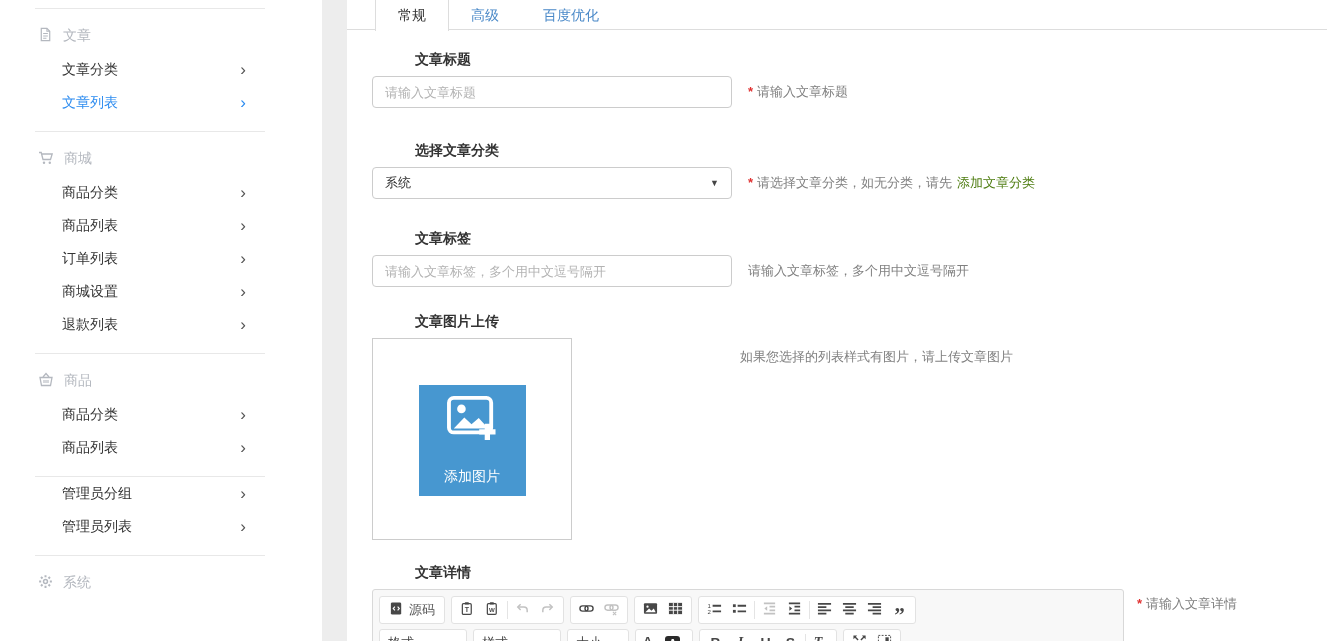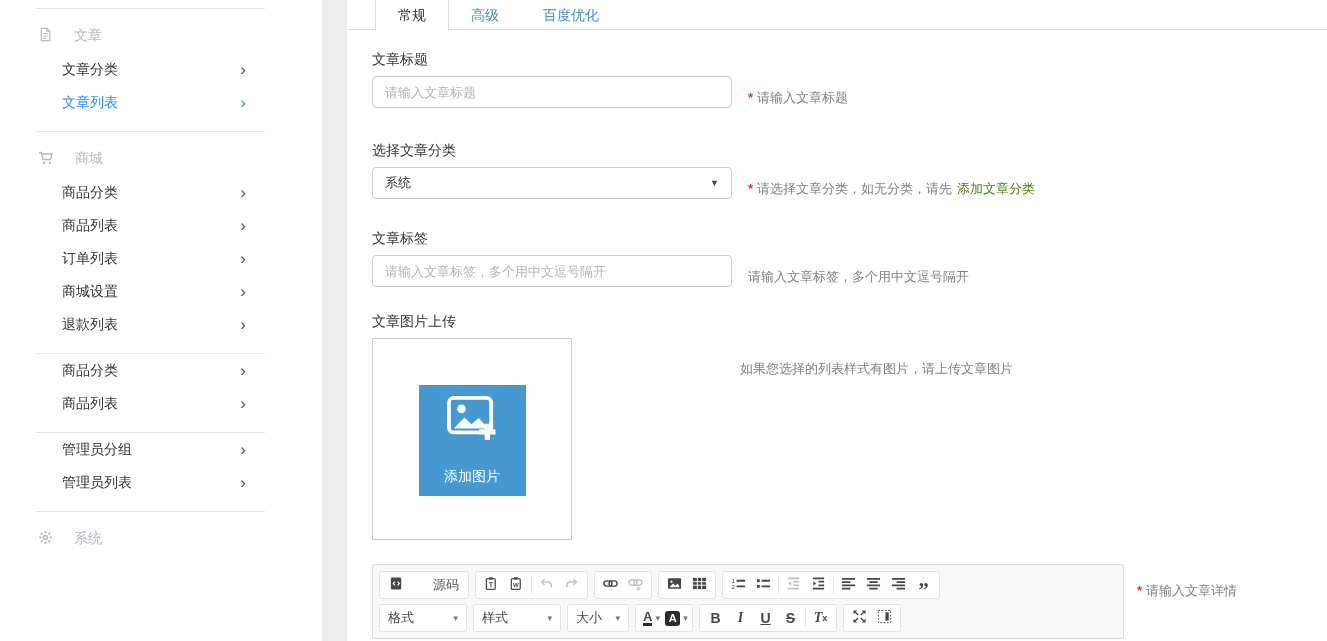--- a/index.html
+++ b/index.html
@@ -8,56 +8,56 @@
     width:1327px; height:641px; overflow:hidden;
     display:flex;
     background:#ededed;
     font-family:"Liberation Sans","DejaVu Sans",sans-serif;
     color:#333;
   }
   
   .sidebar { width:322px; flex:none; background:#fff; padding-top:8px; }
   .side-divider { height:1px; background:#e8e8e8; margin:12px 57px 0 35px; }
   .sidebar > .side-divider:first-child { margin-top:0; }
-  .side-header { display:flex; align-items:center; gap:21px; height:30px;
+  .side-header { display:flex; align-items:center; gap:10px; height:30px;
     margin:12px 0 2px 38px; color:#b4b8bf; font-size:14px; cursor:pointer; }
   .side-header svg { flex:none; }
   .side-item { position:relative; height:33px; line-height:33px; padding-left:62px;
     font-size:14px; color:#333; cursor:pointer; }
   .side-item .chev { position:absolute; right:76px; top:0; color:#555; font-size:17px; }
   .side-item.active { color:#2d8cf0; }
   .side-item.active .chev { color:#2d8cf0; }
   
   .gutter { width:25px; flex:none; }
   .main { flex:1; min-width:0; background:#fff; }
   
   .tabbar { height:30px; border-bottom:1px solid #ddd; display:flex; padding-left:28px; }
   .tab { height:30px; line-height:30px; padding:0 22px; font-size:14px;
     color:#4a89c8; cursor:pointer; }
   .tab.active { color:#333; background:#fff; height:31px;
     border-left:1px solid #ddd; border-right:1px solid #ddd; }
   
   .form { padding-left:25px; }
-  .group-label { font-size:14px; font-weight:normal; color:#333; margin-bottom:7px; }
+  .group-label { font-size:14px; font-weight:bold; color:#333; margin-bottom:7px;margin-left:43px; }
   .g-title  { margin-top:21px; }
   .g-cat    { margin-top:34px; }
   .g-tags   { margin-top:31px; }
   .g-img    { margin-top:26px; }
   .g-detail { margin-top:24px; }
   .field-row { display:flex; align-items:center; }
   .field-row.top { align-items:flex-start; }
   .text-input { width:360px; height:32px; border:1px solid #ccc; border-radius:4px;
     padding:0 12px; font-size:13px; color:#333; outline:none;
     font-family:"Liberation Sans","DejaVu Sans",sans-serif; }
   .text-input::placeholder { color:#b3b3b3; }
   .select-box { width:360px; height:32px; border:1px solid #ccc; border-radius:4px;
     background:#fff; display:flex; align-items:center; justify-content:space-between;
     padding:0 12px; font-size:13px; color:#333; cursor:pointer; }
   .select-arrow { font-size:9px; color:#444; }
-  .hint { margin-left:16px; font-size:13px; color:#808080; white-space:nowrap;margin-top:12px; }
+  .hint { margin-left:16px; font-size:13px; color:#808080; white-space:nowrap; }
   .req { color:#e03131; font-weight:bold; margin-right:4px; }
   .hint a { color:#4d7c0f; text-decoration:none; margin-left:5px; cursor:pointer; }
   
   .upload-box { width:200px; height:202px; border:1px solid #ccc; background:#fff; flex:none; }
   .upload-btn { width:107px; height:111px; background:#4797d0; color:#fff;
     margin:46px auto 0; display:flex; flex-direction:column; align-items:center;
     justify-content:center; gap:21px; cursor:pointer; }
   .upload-btn-label { font-size:14px; }
   .hint-upload { margin-left:168px; padding-top:10px; }
   
@@ -145,20 +145,28 @@
       <span class="chev">›</span>
     </div>
     <div class="side-item">
       <span>退款列表</span>
       <span class="chev">›</span>
     </div>
   </div>
 
   <div class="side-divider"></div>
   <div class="side-section">
+    <div class="side-header">
+      <span><svg viewBox="0 0 16 16" width="16" height="16">
+            <path d="M5 5 8 1.5 11 5" fill="none" stroke="currentColor" stroke-width="1.3"></path>
+            <path d="M2 5.5h12l-1.5 8h-9z" fill="none" stroke="currentColor" stroke-width="1.3"></path>
+            <path d="M6 8v3M8 8v3M10 8v3" stroke="currentColor" stroke-width="1.1"></path>
+          </svg></span>
+      <span>商品</span>
+    </div>
     <div class="side-item">
       <span>商品分类</span>
       <span class="chev">›</span>
     </div>
     <div class="side-item">
       <span>商品列表</span>
       <span class="chev">›</span>
     </div>
   </div>
 
@@ -251,27 +259,28 @@
             <span class="upload-btn-label">添加图片</span>
           </div>
         </div>
         <div class="hint hint-upload">
           <span>如果您选择的列表样式有图片，请上传文章图片</span>
         </div>
       </div>
     </div>
 
     <div class="g-detail">
+      <div class="group-label">文章详情</div>
       <div class="field-row top">
         <div class="editor">
           <div class="toolbar">
 
             <div class="tb-row">
               <div class="tb-group">
-                <div class="tb-btn" style="padding:0 6px;gap:24px;">
+                <div class="tb-btn" style="padding:0 6px;">
                   <span><svg viewBox="0 0 16 16" width="15" height="15">
                         <rect x="2" y="1.5" width="11" height="13" rx="1.5" fill="currentColor"></rect>
                         <path d="M6.3 6 4.5 8l1.8 2M9.2 6 11 8l-1.8 2" stroke="#fff" fill="none" stroke-width="1.2"></path>
                       </svg></span>
                   <span class="src-label">源码</span>
                 </div>
               </div>
 
               <div class="tb-group">
                 <div class="tb-btn">

